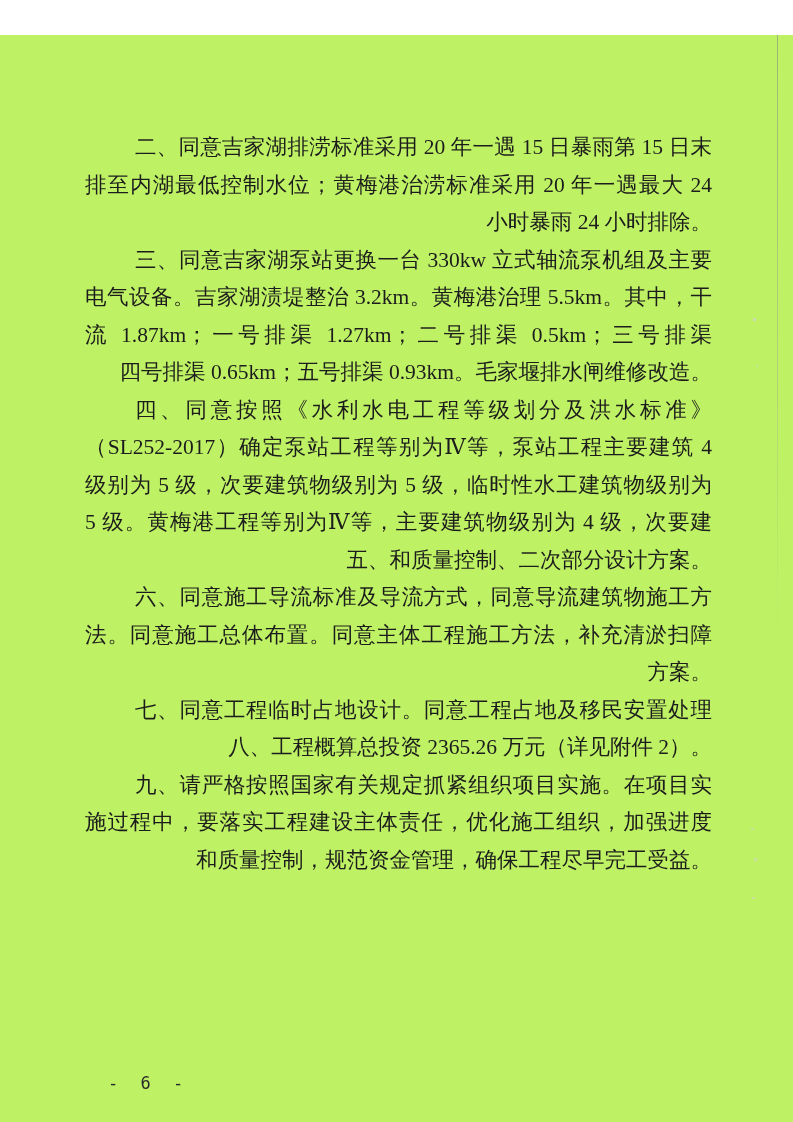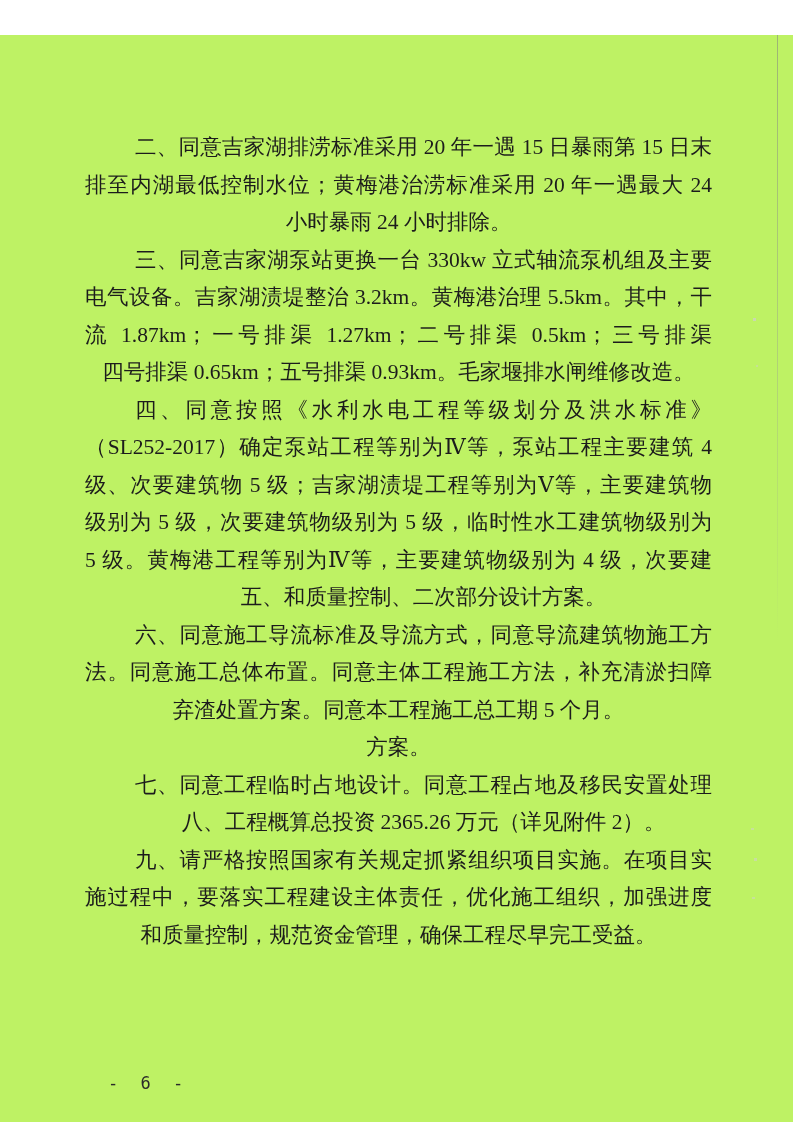--- a/index.html
+++ b/index.html
@@ -28,21 +28,21 @@
   }
   .para {
     margin: 0;
     padding: 0;
   }
   .line {
     display: block;
     height: 37.5px;
     line-height: 37.5px;
     overflow: hidden;
-    text-align: center;
+    text-align: right;
     white-space: nowrap;
   }
   .line.fill {
     white-space: normal;
     text-align: justify;
     text-align-last: justify;
   }
   .line.indent {
     text-indent: 50px;
   }
@@ -91,33 +91,31 @@
     <p class="para">
       <span class="line indent fill">三、同意吉家湖泵站更换一台 330kw 立式轴流泵机组及主要</span>
       <span class="line fill">电气设备。吉家湖渍堤整治 3.2km。黄梅港治理 5.5km。其中，干</span>
       <span class="line fill">流 1.87km；一号排渠 1.27km；二号排渠 0.5km；三号排渠 0.28km；</span>
       <span class="line">四号排渠 0.65km；五号排渠 0.93km。毛家堰排水闸维修改造。</span>
     </p>
 
     <p class="para">
       <span class="line indent fill">四、同意按照《水利水电工程等级划分及洪水标准》</span>
       <span class="line fill">（SL252-2017）确定泵站工程等别为Ⅳ等，泵站工程主要建筑 4</span>
-      <span class="line fill">级、次要建筑物 5 级；吉家湖渍堤工程等别为Ⅴ等，主要建筑物</span>
       <span class="line fill">级别为 5 级，次要建筑物级别为 5 级，临时性水工建筑物级别为</span>
       <span class="line fill">5 级。黄梅港工程等别为Ⅳ等，主要建筑物级别为 4 级，次要建</span>
     </p>
 
     <p class="para">
       <span class="line indent">五、和质量控制、二次部分设计方案。</span>
     </p>
 
     <p class="para">
       <span class="line indent fill">六、同意施工导流标准及导流方式，同意导流建筑物施工方</span>
       <span class="line fill">法。同意施工总体布置。同意主体工程施工方法，补充清淤扫障</span>
-      <span class="line">弃渣处置方案。同意本工程施工总工期 5 个月。</span>
     </p>
 
     <p class="para">
       <span class="line">方案。</span>
       <span class="line indent fill">七、同意工程临时占地设计。同意工程占地及移民安置处理</span>
     </p>
 
     <p class="para">
       <span class="line indent">八、工程概算总投资 2365.26 万元（详见附件 2）。</span>
     </p>

